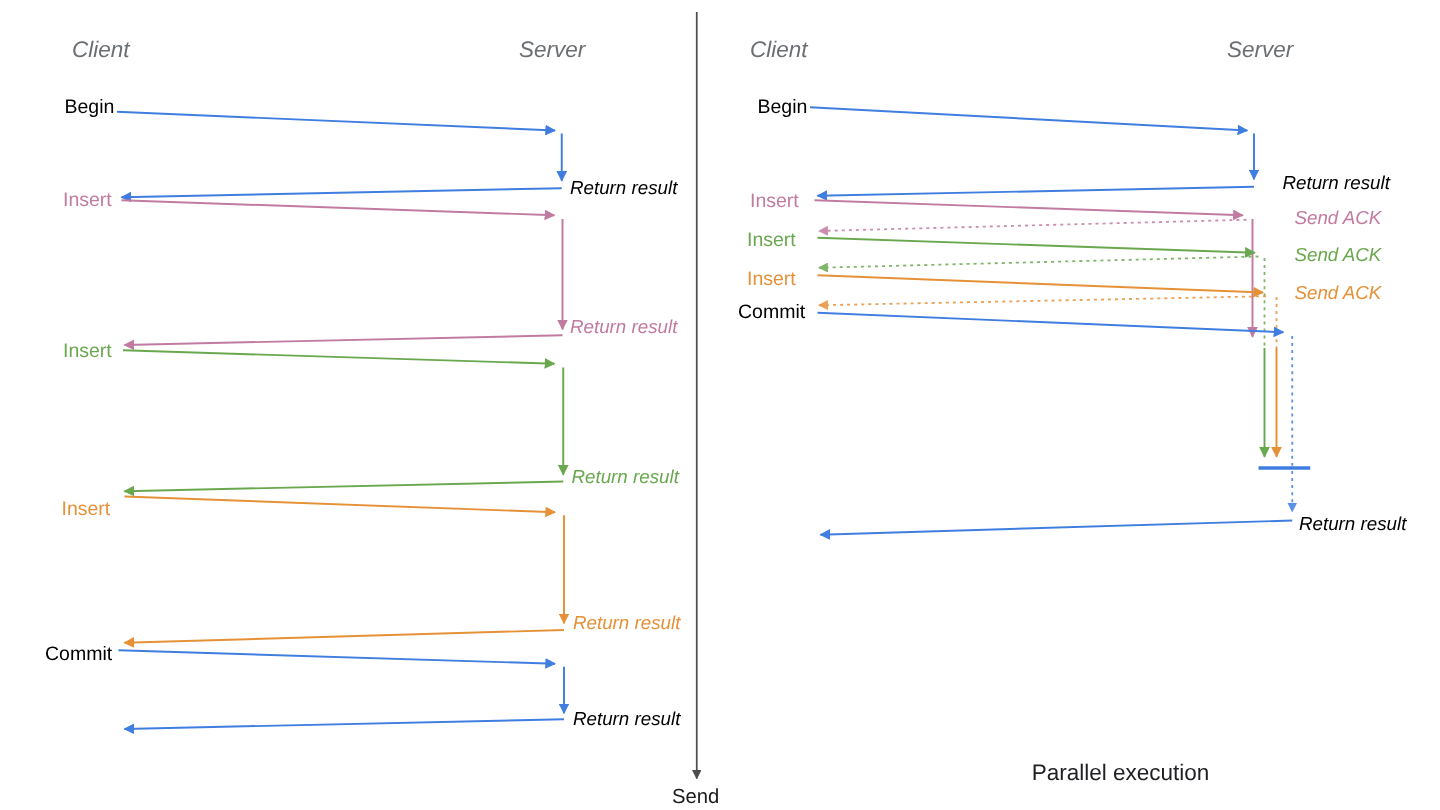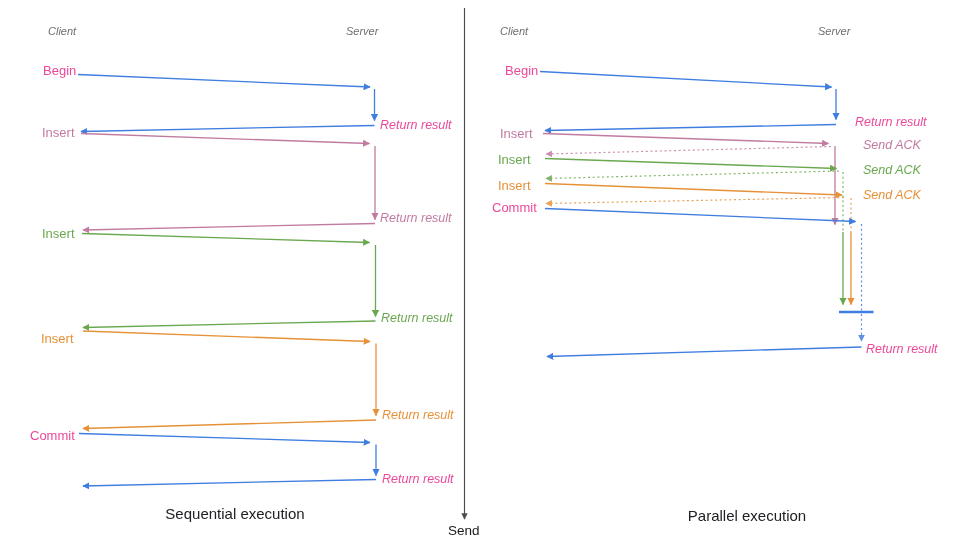--- a/index.html
+++ b/index.html
@@ -2,25 +2,25 @@
 <html><head>
 <meta charset="utf-8">
 <style>
   html,body{margin:0;padding:0;background:#fff;}
   #stage{
     position:relative;width:960px;height:540px;background:#ffffff;overflow:hidden;
     font-family:"Liberation Sans", sans-serif;
   }
   #wires{position:absolute;left:0;top:0;}
   .lbl{position:absolute;line-height:1;white-space:nowrap;font-size:13px;}
-  .hdr{font-style:italic;color:#6b6f73;font-size:11px;}
+  .hdr{font-style:italic;color:#6b6f73;font-size:15px;}
   .resp{font-size:12.5px;font-style:italic;}
   .title{font-size:15px;color:#202124;transform:translateX(-50%);}
   .time{font-size:13.5px;color:#1a1a1a;}
-  .c-blue{color:#ec4899;}
+  .c-blue{color:#000000;}
   .c-pink{color:#c27ba0;}
   .c-green{color:#6aa84f;}
   .c-orange{color:#e69138;}
   .solid{fill:none;stroke-width:1.3;}
   .dashed{fill:none;stroke-width:1.2;stroke-dasharray:2 2.7;opacity:.85;}
   .s-blue{stroke:#3f7de0;}
   .s-pink{stroke:#c27ba0;}
   .s-green{stroke:#6aa84f;}
   .s-orange{stroke:#e69138;}
   .s-axis{stroke:#4d4d4d;}
@@ -107,21 +107,20 @@
 
   <div class="lbl c-green" style="left:42px;top:227px;">Insert</div>
   <div class="lbl resp c-green" style="left:381px;top:312px;">Return result</div>
 
   <div class="lbl c-orange" style="left:41px;top:332px;">Insert</div>
   <div class="lbl resp c-orange" style="left:382px;top:409px;">Return result</div>
 
   <div class="lbl c-blue" style="left:30px;top:429px;">Commit</div>
   <div class="lbl resp c-blue" style="left:382px;top:473px;">Return result</div>
 
-  <div class="lbl title" style="left:235px;top:506px;">Sequential execution</div>
 
   <div class="lbl hdr" style="left:500px;top:26px;">Client</div>
   <div class="lbl hdr" style="left:818px;top:26px;">Server</div>
 
   <div class="lbl c-blue" style="left:505px;top:64px;">Begin</div>
   <div class="lbl resp c-blue" style="left:855px;top:116px;">Return result</div>
 
   <div class="lbl c-pink" style="left:500px;top:127px;">Insert</div>
   <div class="lbl resp c-pink" style="left:863px;top:139px;">Send ACK</div>
 

